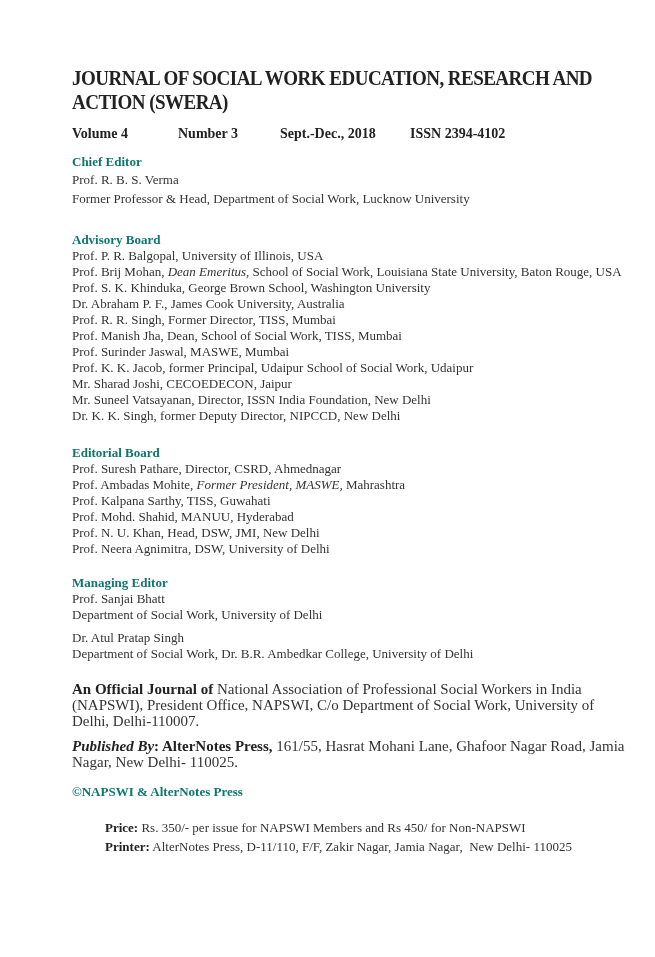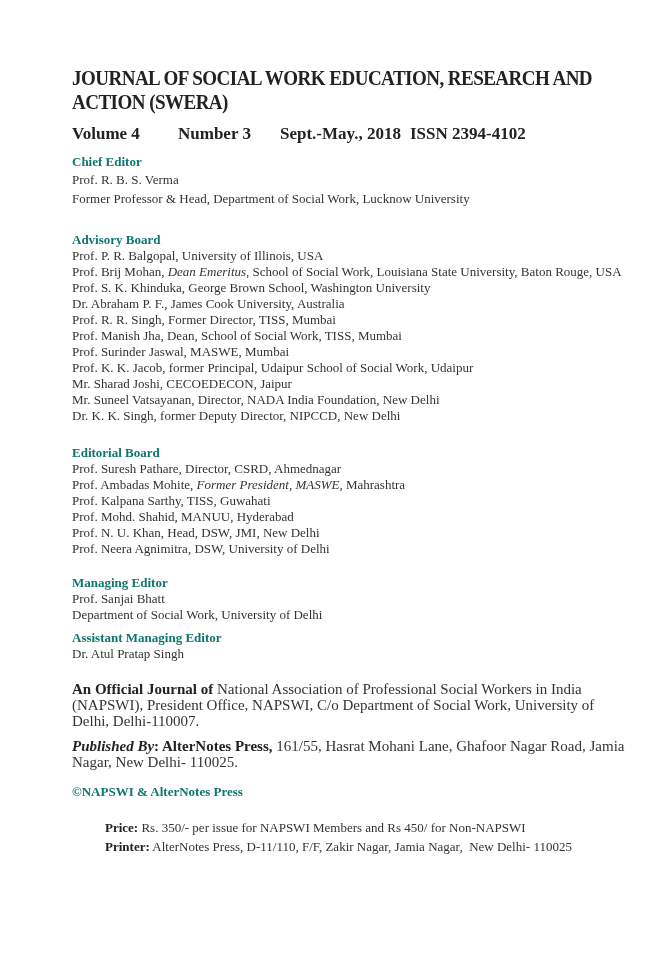--- a/index.html
+++ b/index.html
@@ -29,21 +29,21 @@
       letter-spacing: -0.6px;
       transform: scaleX(0.93);
       transform-origin: left top;
       width: 600px;
       margin: 0;
     }
     .issue-row {
       margin-top: 10px;
       display: flex;
       font-weight: bold;
-      font-size: 17px;
+      font-size: 14px;
       line-height: 20px;
       color: #222;
     }
     .issue-row span { display: inline-block; }
     .issue-row .vol { width: 106px; }
     .issue-row .num { width: 102px; }
     .issue-row .date { width: 130px; }
     .sec-head {
       font-weight: bold;
       font-size: 13px;
@@ -77,21 +77,21 @@
 </head>
 <body>
 
 <div class="page">
 
   <h1 class="title">JOURNAL OF SOCIAL WORK EDUCATION, RESEARCH AND ACTION (SWERA)</h1>
 
   <div class="issue-row">
     <span class="vol">Volume 4</span>
     <span class="num">Number 3</span>
-    <span class="date">Sept.-May., 2018</span>
+    <span class="date">Sept.-Dec., 2018</span>
     <span class="issn">ISSN 2394-4102</span>
   </div>
 
   <section class="chief">
     <div class="sec-head">Chief Editor</div>
     <div class="line spaced">Prof. R. B. S. Verma</div>
     <div class="line spaced">Former Professor &amp; Head, Department of Social Work, Lucknow University</div>
   </section>
 
   <section class="advisory">
@@ -99,21 +99,21 @@
     <div>
         <div class="line">Prof. P. R. Balgopal, University of Illinois, USA</div>
         <div class="line"><span>Prof. Brij Mohan, </span><i>Dean Emeritus</i><span>, School of Social Work, Louisiana State University, Baton Rouge, USA</span></div>
         <div class="line">Prof. S. K. Khinduka, George Brown School, Washington University</div>
         <div class="line">Dr. Abraham P. F., James Cook University, Australia</div>
         <div class="line">Prof. R. R. Singh, Former Director, TISS, Mumbai</div>
         <div class="line">Prof. Manish Jha, Dean, School of Social Work, TISS, Mumbai</div>
         <div class="line">Prof. Surinder Jaswal, MASWE, Mumbai</div>
         <div class="line">Prof. K. K. Jacob, former Principal, Udaipur School of Social Work, Udaipur</div>
         <div class="line">Mr. Sharad Joshi, CECOEDECON, Jaipur</div>
-        <div class="line">Mr. Suneel Vatsayanan, Director, NADA India Foundation, New Delhi</div>
+        <div class="line">Mr. Suneel Vatsayanan, Director, ISSN India Foundation, New Delhi</div>
         <div class="line">Dr. K. K. Singh, former Deputy Director, NIPCCD, New Delhi</div>
       </div>
   </section>
 
   <section class="editorial">
     <div class="sec-head">Editorial Board</div>
     <div>
         <div class="line">Prof. Suresh Pathare, Director, CSRD, Ahmednagar</div>
         <div class="line"><span>Prof. Ambadas Mohite, </span><i>Former President, MASWE,</i><span> Mahrashtra</span></div>
         <div class="line">Prof. Kalpana Sarthy, TISS, Guwahati</div>
@@ -123,22 +123,22 @@
       </div>
   </section>
 
   <section class="managing">
     <div class="sec-head">Managing Editor</div>
     <div class="line">Prof. Sanjai Bhatt</div>
     <div class="line">Department of Social Work, University of Delhi</div>
   </section>
 
   <section class="assistant">
-    <div class="sec-head">Assistant Managing Editor</div>
     <div class="line">Dr. Atul Pratap Singh</div>
+    <div class="line">Department of Social Work, Dr. B.R. Ambedkar College, University of Delhi</div>
   </section>
 
   <p class="para official" style="margin-bottom:0;">
     <b>An Official Journal of</b><span> National Association of Professional Social Workers in India (NAPSWI), President Office, NAPSWI, C/o Department of Social Work, University of Delhi, Delhi-110007.</span>
   </p>
 
   <p class="para published" style="margin-bottom:0;">
     <b><i>Published By</i></b><b>: </b><b>AlterNotes Press,</b><span> 161/55, Hasrat Mohani Lane, Ghafoor Nagar Road, Jamia Nagar, New Delhi- 110025.</span>
   </p>
 

